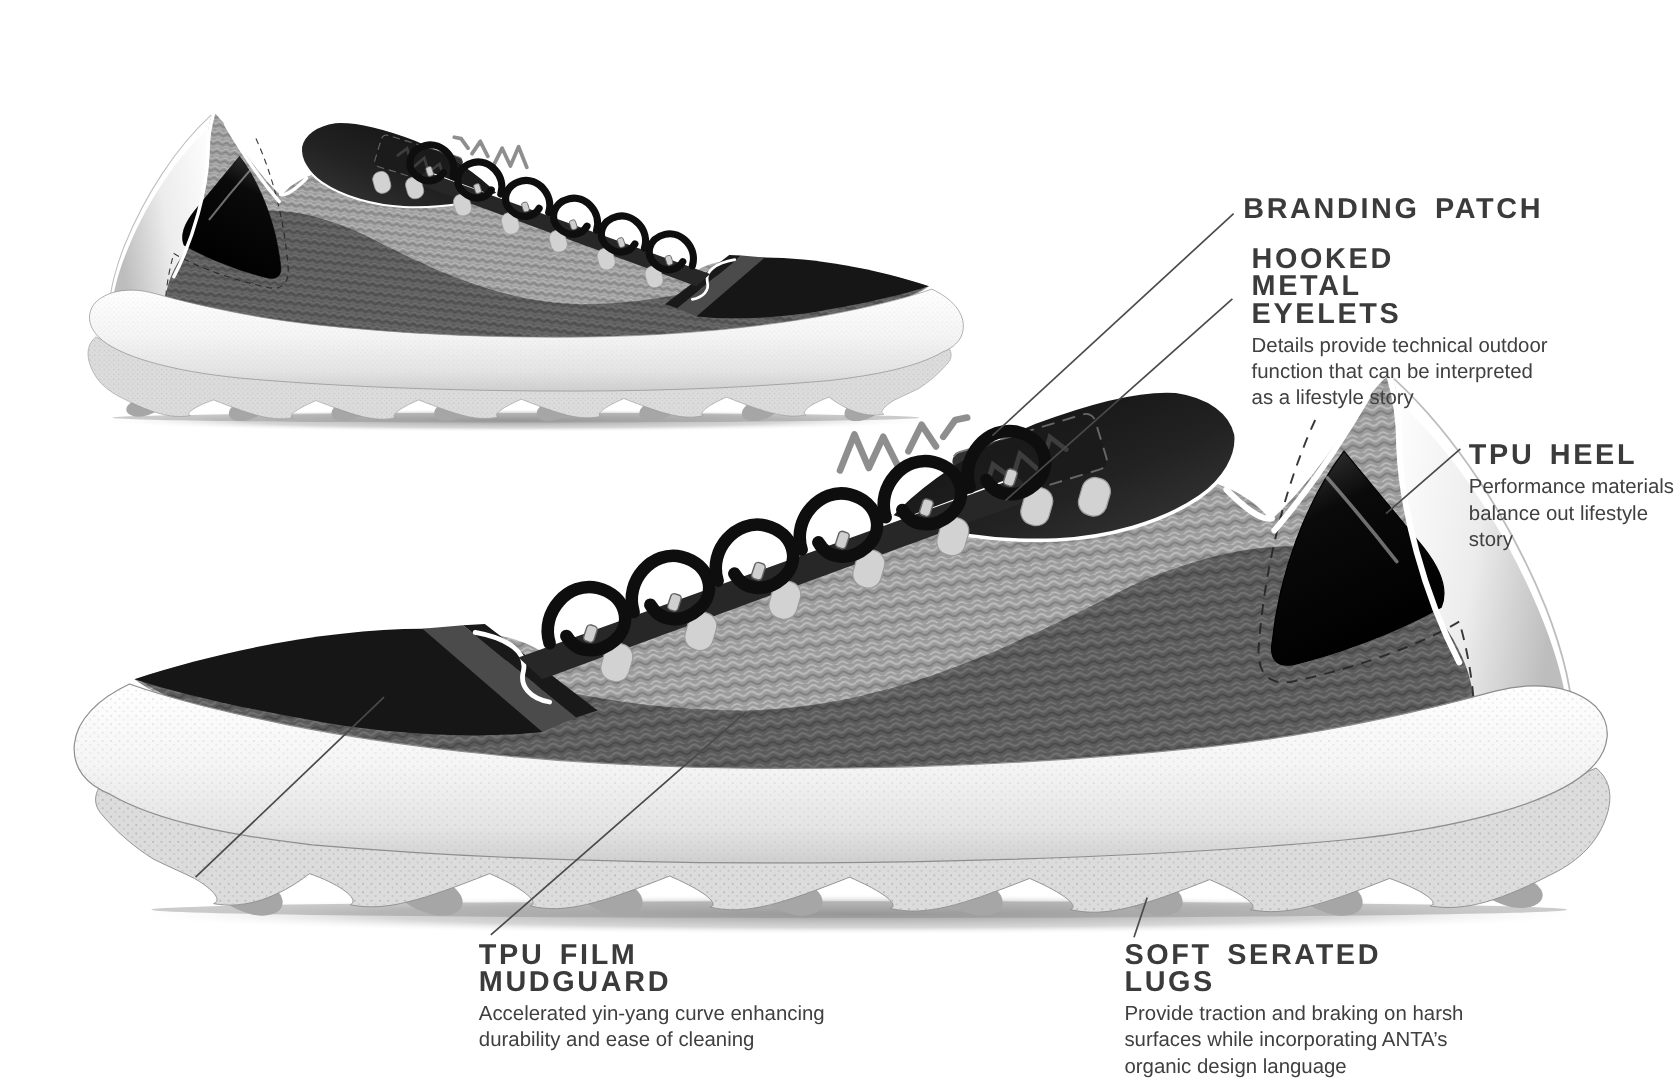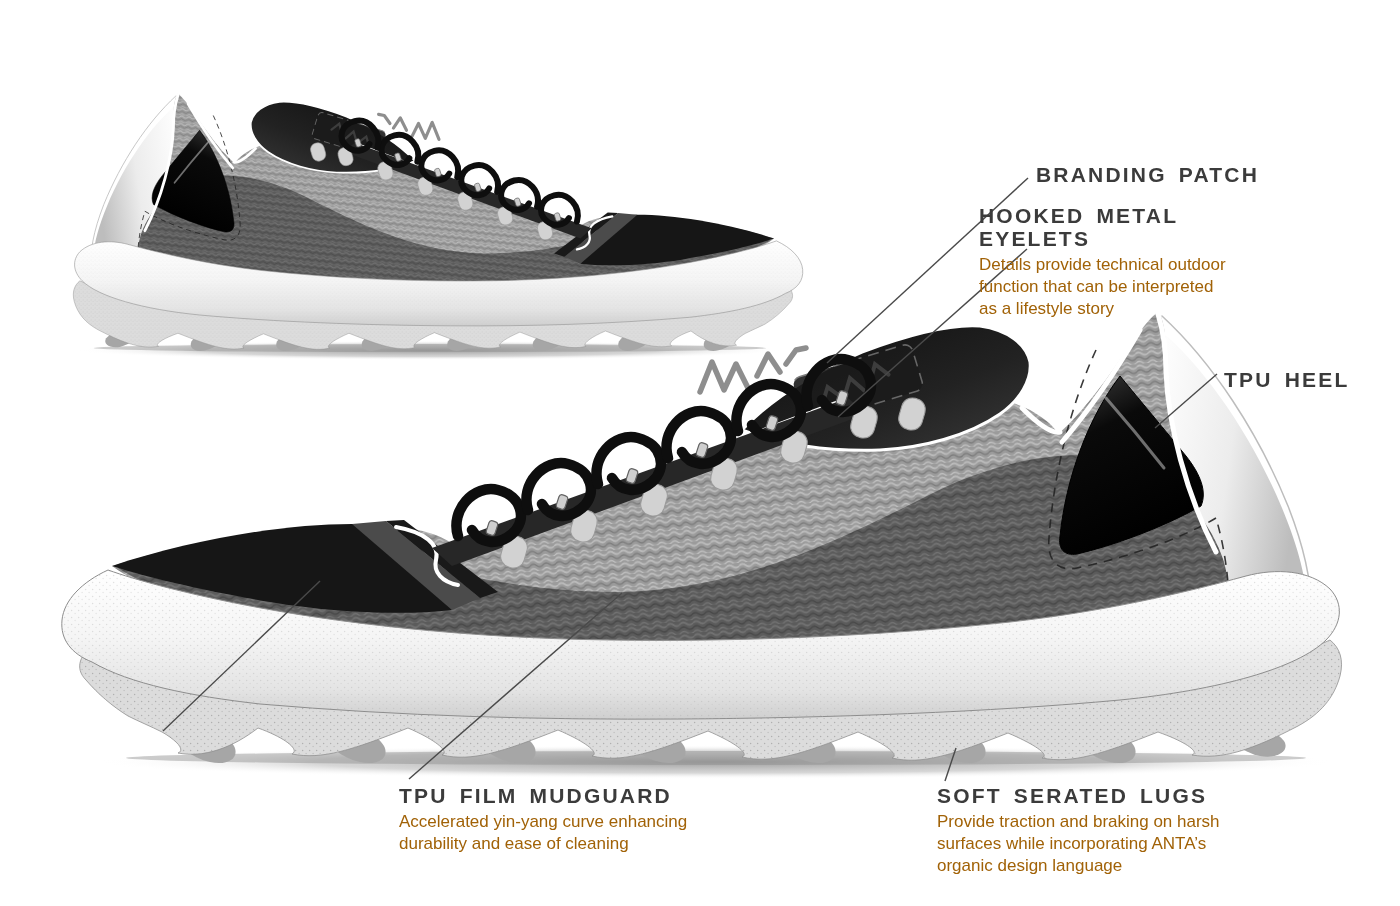--- a/index.html
+++ b/index.html
@@ -1,24 +1,24 @@
 <!DOCTYPE html>
 <html><head>
 <meta charset="utf-8">
 <style>
   html,body{margin:0;padding:0;background:#fff;}
   .stage{position:relative;width:1400px;height:906px;background:#ffffff;overflow:hidden;
          font-family:"Liberation Sans",sans-serif;}
   .shoe-layer{position:absolute;left:0;top:0;width:1400px;height:906px;}
   .ann{position:absolute;}
-  .ann-title{margin:0;font-size:21px;line-height:23px;font-weight:700;color:#3b3b3b;
+  .ann-title{margin:0;font-size:24px;line-height:23px;font-weight:700;color:#3b3b3b;
              letter-spacing:2.2px;word-spacing:4px;}
-  .ann-body{margin:4px 0 0 0;font-size:17px;line-height:22px;color:#a16207;}
+  .ann-body{margin:4px 0 0 0;font-size:17px;line-height:22px;color:#404040;}
   #ann-branding{left:1036px;top:163px;width:280px;}
-  #ann-eyelets{left:979px;top:204px;width:212px;}
+  #ann-eyelets{left:1043px;top:204px;width:212px;}
   #ann-eyelets .ann-body{width:252px;}
   #ann-tpu-heel{left:1224px;top:368px;width:176px;}
   #ann-toe-guard{left:156px;top:734px;width:200px;}
   #ann-mudguard{left:399px;top:784px;width:295px;}
   #ann-lugs{left:937px;top:784px;width:295px;}
 </style>
 </head>
 <body>
 
 <div class="stage">
@@ -231,20 +231,21 @@
     <h3 class="ann-title">BRANDING PATCH</h3>
   </div>
 
   <div class="ann" id="ann-eyelets">
     <h3 class="ann-title">HOOKED METAL EYELETS</h3>
     <p class="ann-body">Details provide technical outdoor function that can be interpreted as a lifestyle story</p>
   </div>
 
   <div class="ann" id="ann-tpu-heel">
     <h3 class="ann-title">TPU HEEL</h3>
+    <p class="ann-body">Performance materials balance out lifestyle story</p>
   </div>
 
 
   <div class="ann" id="ann-lugs">
     <h3 class="ann-title">SOFT SERATED LUGS</h3>
     <p class="ann-body">Provide traction and braking on harsh surfaces while incorporating ANTA’s organic design language</p>
   </div>
 
   <div class="ann" id="ann-mudguard">
     <h3 class="ann-title">TPU FILM MUDGUARD</h3>

